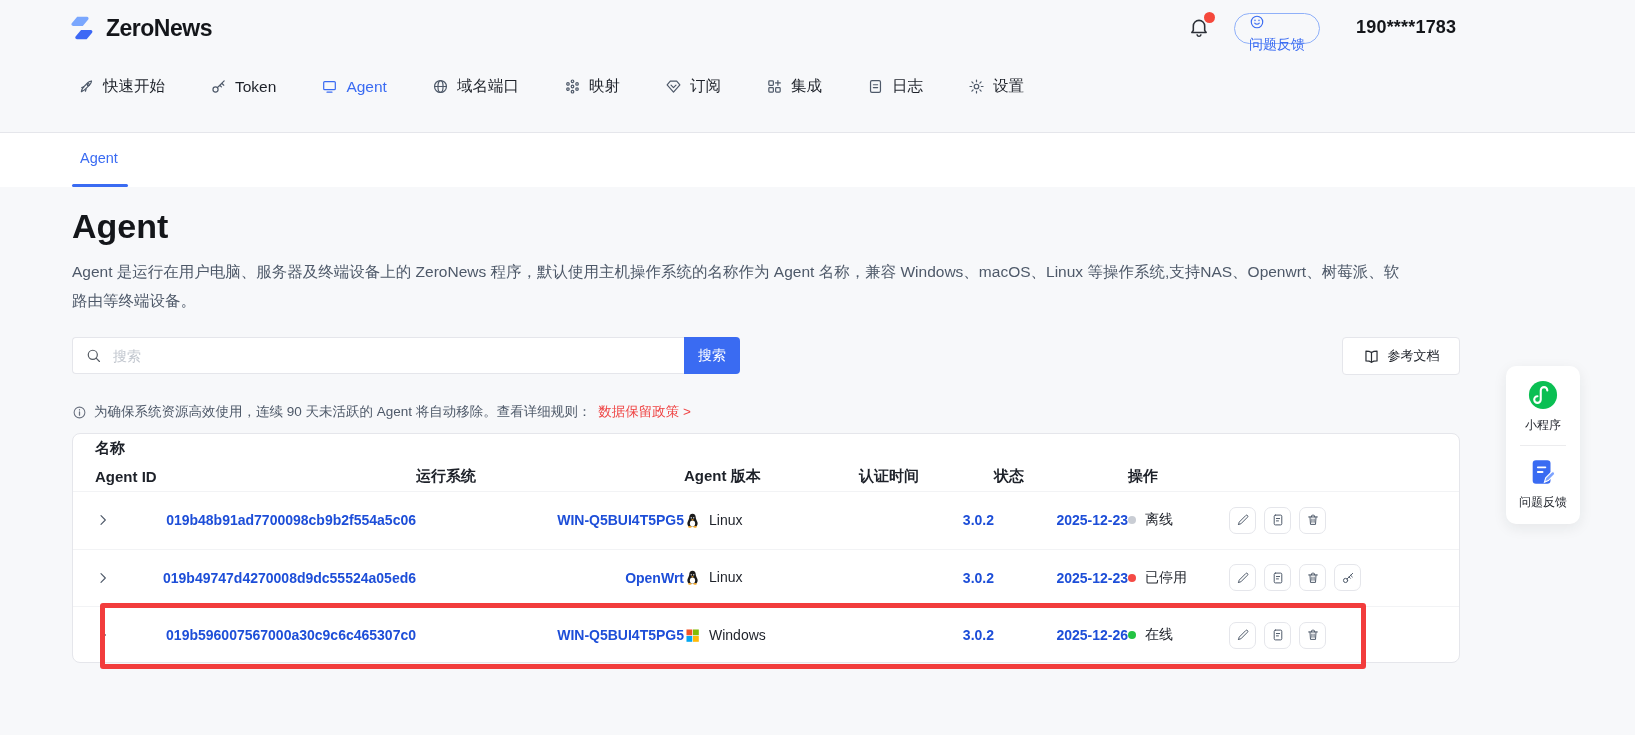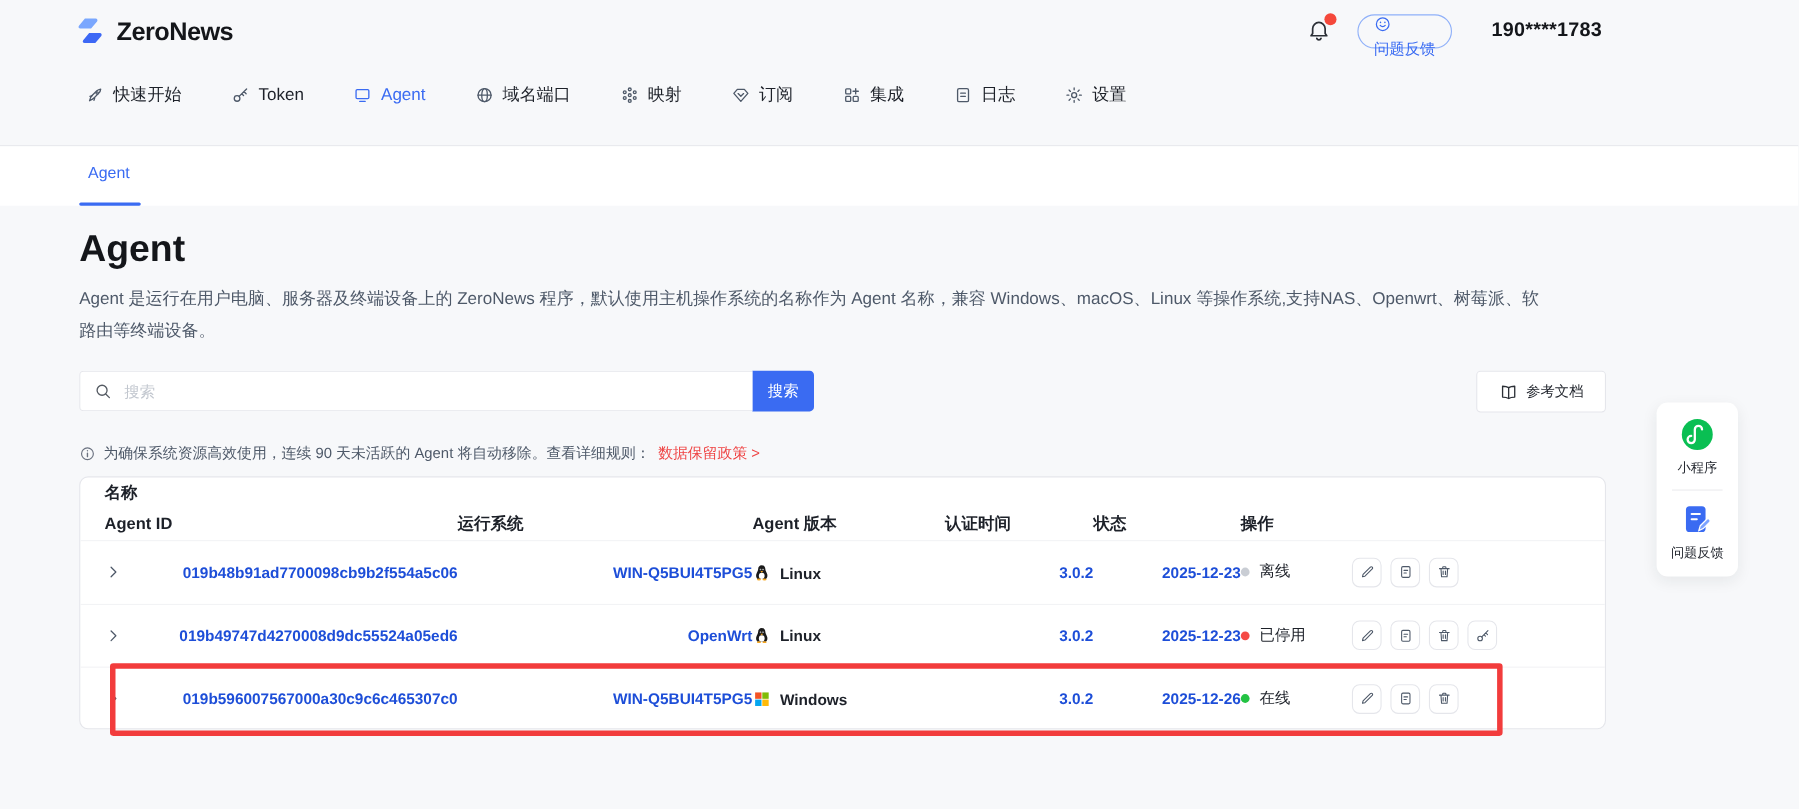--- a/index.html
+++ b/index.html
@@ -84,21 +84,21 @@
   .trow, .thead {
     display:grid;
     grid-template-columns:39px 282px 268px 175px 135px 134px 101px 1fr;
     align-items:center; padding-left:22px; padding-right:14px;
   }
   .thead { height:57px; font-size:15px; font-weight:700; color:#1d2129; }
   .hcell.span2 { grid-column:1 / 3; }
   .trow { height:57.5px; border-top:1px solid #f2f3f5; font-size:14px; }
   .chev { width:16px; height:16px; color:#4e5969; cursor:pointer; }
   .c-id, .c-name, .c-ver, .c-time { font-weight:600; color:#1d4ed8;text-align:right; }
-  .c-os { display:flex; align-items:flex-end; gap:8px; color:#1d2129; font-weight:700; }
+  .c-os { display:flex; align-items:flex-start; gap:8px; color:#1d2129; font-weight:400; }
   .os-icon { width:17px; height:17px; flex:none; }
   .c-status { display:flex; align-items:center; gap:9px; }
   .dot { width:8px; height:8px; border-radius:50%; flex:none; }
   .c-actions { display:flex; align-items:center; gap:8px; }
   .abtn {
     width:27px; height:27px; background:#fff; border:1px solid #e5e6eb; border-radius:7px;
     display:flex; align-items:center; justify-content:center; cursor:pointer; color:#4e5969; padding:0;
   }
   .aicon { width:14px; height:14px; display:block; }
 

